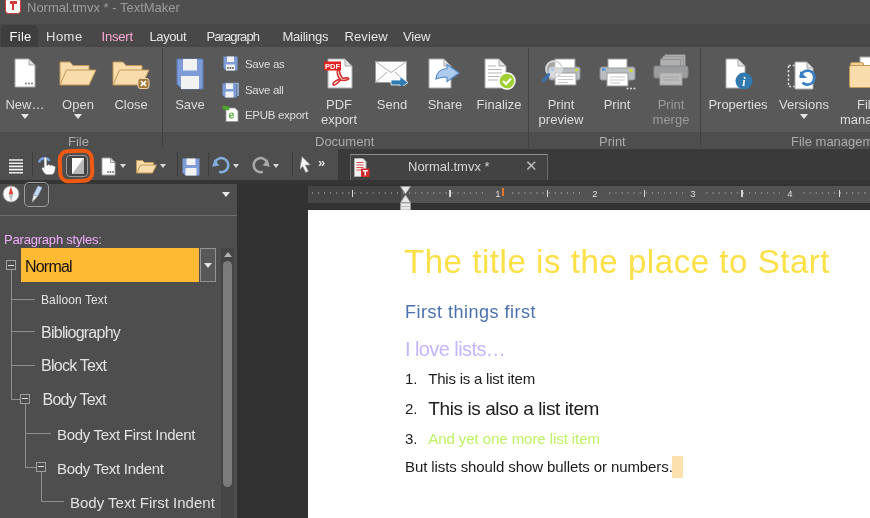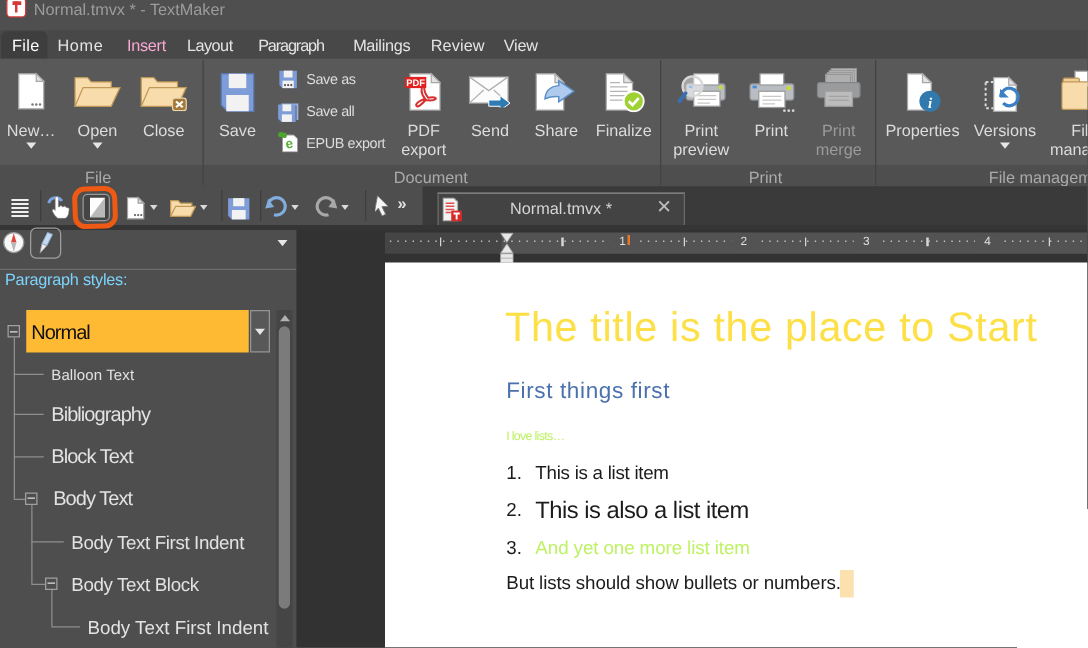--- a/index.html
+++ b/index.html
@@ -272,21 +272,21 @@
 <svg class="ab" style="left:399.5px;top:186px" width="11" height="25" viewBox="0 0 11 25">
  <path d="M0.5,0.5 h10 l-5,7.5 Z" fill="#e8e8e8" stroke="#9a9a9a" stroke-width="0.7"></path>
  <path d="M0.5,16.5 h10 l-5,-7.5 Z" fill="#e8e8e8" stroke="#9a9a9a" stroke-width="0.7"></path>
  <rect x="0.5" y="17" width="10" height="7" fill="#e8e8e8" stroke="#9a9a9a" stroke-width="0.7"></rect>
  <path d="M0.5,20.5 h10" stroke="#b0b0b0" stroke-width="0.8"></path>
 </svg>
 
 <div class="ab" style="left:308px;top:210px;width:562px;height:308px;background:#ffffff"></div>
 <div class="ab" style="left:404px;top:245.1px;font-size:33px;line-height:33px;letter-spacing:0.55px;color:#fde047">The title is the place to Start</div>
 <div class="ab" style="left:405px;top:303.3px;font-size:18px;line-height:18px;letter-spacing:0.5px;color:#4a71ad">First things first</div>
-<div class="ab" style="left:405px;top:341.6px;font-size:10px;line-height:15px;letter-spacing:-0.58px;color:#bef264">I love lists…</div>
+<div class="ab" style="left:405px;top:341.6px;font-size:20px;line-height:15px;letter-spacing:-0.58px;color:#c4b5fd">I love lists…</div>
 <div class="ab" style="left:405px;top:370.9px;font-size:15px;line-height:15px;color:#1c1c1c">1.</div>
 <div class="ab" style="left:428.3px;top:370.9px;font-size:15px;line-height:15px;letter-spacing:-0.22px;color:#1c1c1c">This is a list item</div>
 <div class="ab" style="left:405px;top:401.2px;font-size:15px;line-height:15px;color:#1c1c1c">2.</div>
 <div class="ab" style="left:428.3px;top:401.2px;font-size:19px;line-height:15px;letter-spacing:-0.41px;color:#1c1c1c">This is also a list item</div>
 <div class="ab" style="left:405px;top:431.2px;font-size:15px;line-height:15px;color:#1c1c1c">3.</div>
 <div class="ab" style="left:428.3px;top:431.2px;font-size:15px;line-height:15px;letter-spacing:-0.07px;color:#bef264">And yet one more list item</div>
 <div class="ab" style="left:672px;top:456.2px;width:11px;height:21.5px;background:#fae1ae"></div>
 <div class="ab" style="left:405px;top:458.6px;font-size:15px;line-height:15px;letter-spacing:-0.1px;color:#1c1c1c">But lists should show bullets or numbers.</div>
 
 <div class="ab" style="left:0;top:184px;width:237px;height:334px;background:#4e4e4e"></div>
@@ -295,21 +295,21 @@
  <path d="M9,1.5 l2.2,7.5 h-4.4 Z" fill="#e04438"></path>
  <path d="M9,16.5 l2.2,-7.5 h-4.4 Z" fill="#b8b8b8"></path>
 </svg>
 <div class="ab" style="left:24px;top:182px;width:25px;height:25px;border:1px solid #9e9e9e;border-radius:5px"></div>
 <svg class="ab" style="left:28px;top:185px" width="18" height="19" viewBox="0 0 18 19">
  <path d="M10,1 l4,1.5 l-4.5,9 l-4,-1.5 Z" fill="#c6d9f0" stroke="#8aa8cc" stroke-width="0.8"></path>
  <path d="M5.5,10 l4,1.5 l-5.5,6 Z" fill="#f0f0f0" stroke="#999" stroke-width="0.6"></path>
 </svg>
 <div class="tri" style="left:222px;top:191.5px"></div>
 <div class="ab" style="left:0;top:215px;width:237px;height:1px;background:#6e6e6e"></div>
-<div class="ab" style="left:4px;top:216px;font-size:13px;color:#7dd3fc;letter-spacing:-0.2px">Paragraph styles:</div>
+<div class="ab" style="left:4px;top:232px;font-size:13px;color:#f0abfc;letter-spacing:-0.2px">Paragraph styles:</div>
 
 <div class="tl" style="left:11px;top:270px;width:1px;height:128.5px"></div>
 <div class="tl" style="left:11px;top:299px;width:24px;height:1px"></div>
 <div class="tl" style="left:11px;top:331px;width:24px;height:1px"></div>
 <div class="tl" style="left:11px;top:364.5px;width:24px;height:1px"></div>
 <div class="tl" style="left:11px;top:398.5px;width:9px;height:1px"></div>
 <div class="tl" style="left:25px;top:403.5px;width:1px;height:63px"></div>
 <div class="tl" style="left:25px;top:432.5px;width:26px;height:1px"></div>
 <div class="tl" style="left:25px;top:466.5px;width:11px;height:1px"></div>
 <div class="tl" style="left:41px;top:471.5px;width:1px;height:29px"></div>
@@ -325,20 +325,20 @@
 <div class="ab" style="left:21px;top:248px;width:178px;height:34px;background:#feba33"></div>
 <div class="ab" style="left:25px;top:258.5px;font-size:16px;line-height:16px;letter-spacing:-0.8px;color:#111">Normal</div>
 <div class="ab" style="left:200px;top:248px;width:16px;height:34px;background:#585858;border:1px solid #949494"></div>
 <div class="tri" style="left:204px;top:262.5px"></div>
 
 <div class="ti" style="left:41px;top:293.5px;font-size:12px;line-height:12px;letter-spacing:0.1px">Balloon Text</div>
 <div class="ti" style="left:41px;top:324.5px;font-size:16px;line-height:16px;letter-spacing:-0.75px">Bibliography</div>
 <div class="ti" style="left:41px;top:358px;font-size:16px;line-height:16px;letter-spacing:-0.75px">Block Text</div>
 <div class="ti" style="left:42.5px;top:392px;font-size:16px;line-height:16px;letter-spacing:-0.75px">Body Text</div>
 <div class="ti" style="left:57px;top:426.5px;font-size:15px;line-height:15px;letter-spacing:-0.3px">Body Text First Indent</div>
-<div class="ti" style="left:57px;top:460.5px;font-size:15px;line-height:15px;letter-spacing:-0.3px">Body Text Block</div>
+<div class="ti" style="left:57px;top:460.5px;font-size:15px;line-height:15px;letter-spacing:-0.3px">Body Text Indent</div>
 <div class="ti" style="left:70px;top:494.5px;font-size:15px;line-height:15px;letter-spacing:0px">Body Text First Indent</div>
 
 <div class="ab" style="left:221px;top:248px;width:13px;height:270px;background:#454545"></div>
 <div class="ab" style="left:224px;top:251.5px;width:0;height:0;border-left:4px solid transparent;border-right:4px solid transparent;border-bottom:5px solid #b2b2b2"></div>
 <div class="ab" style="left:222.5px;top:261px;width:9px;height:226px;background:#7b7b7b;border-radius:4.5px"></div>
 
 <div class="ab" style="left:57.8px;top:149.3px;width:36px;height:33.5px;border:4.4px solid #ee5a13;border-radius:10px;transform:rotate(-2deg)"></div>
 
 </body></html>

